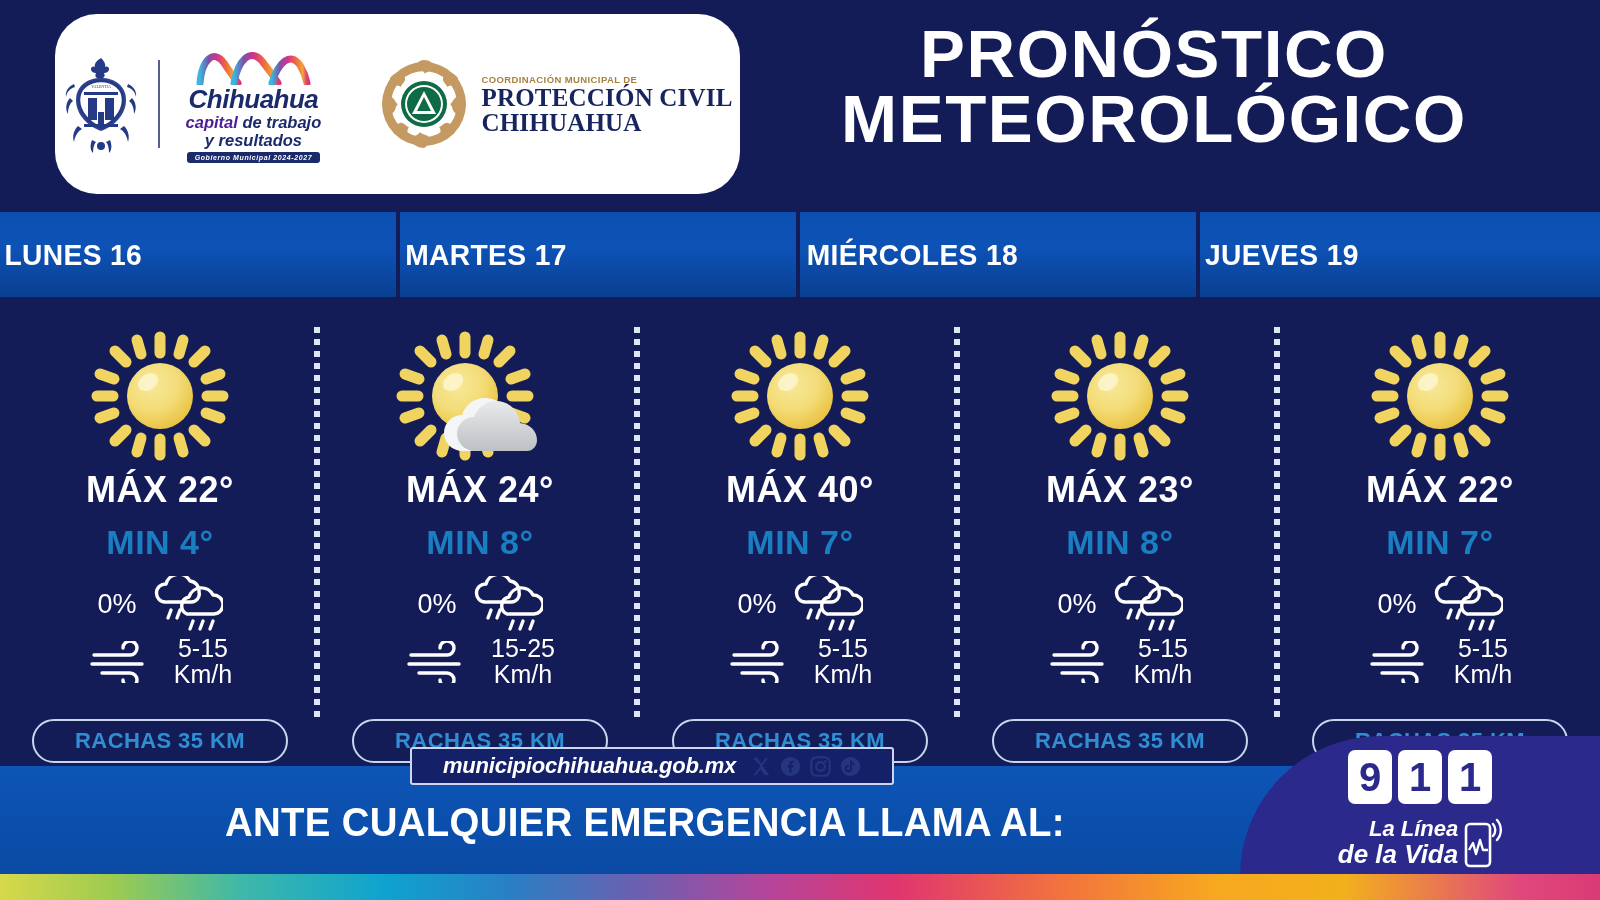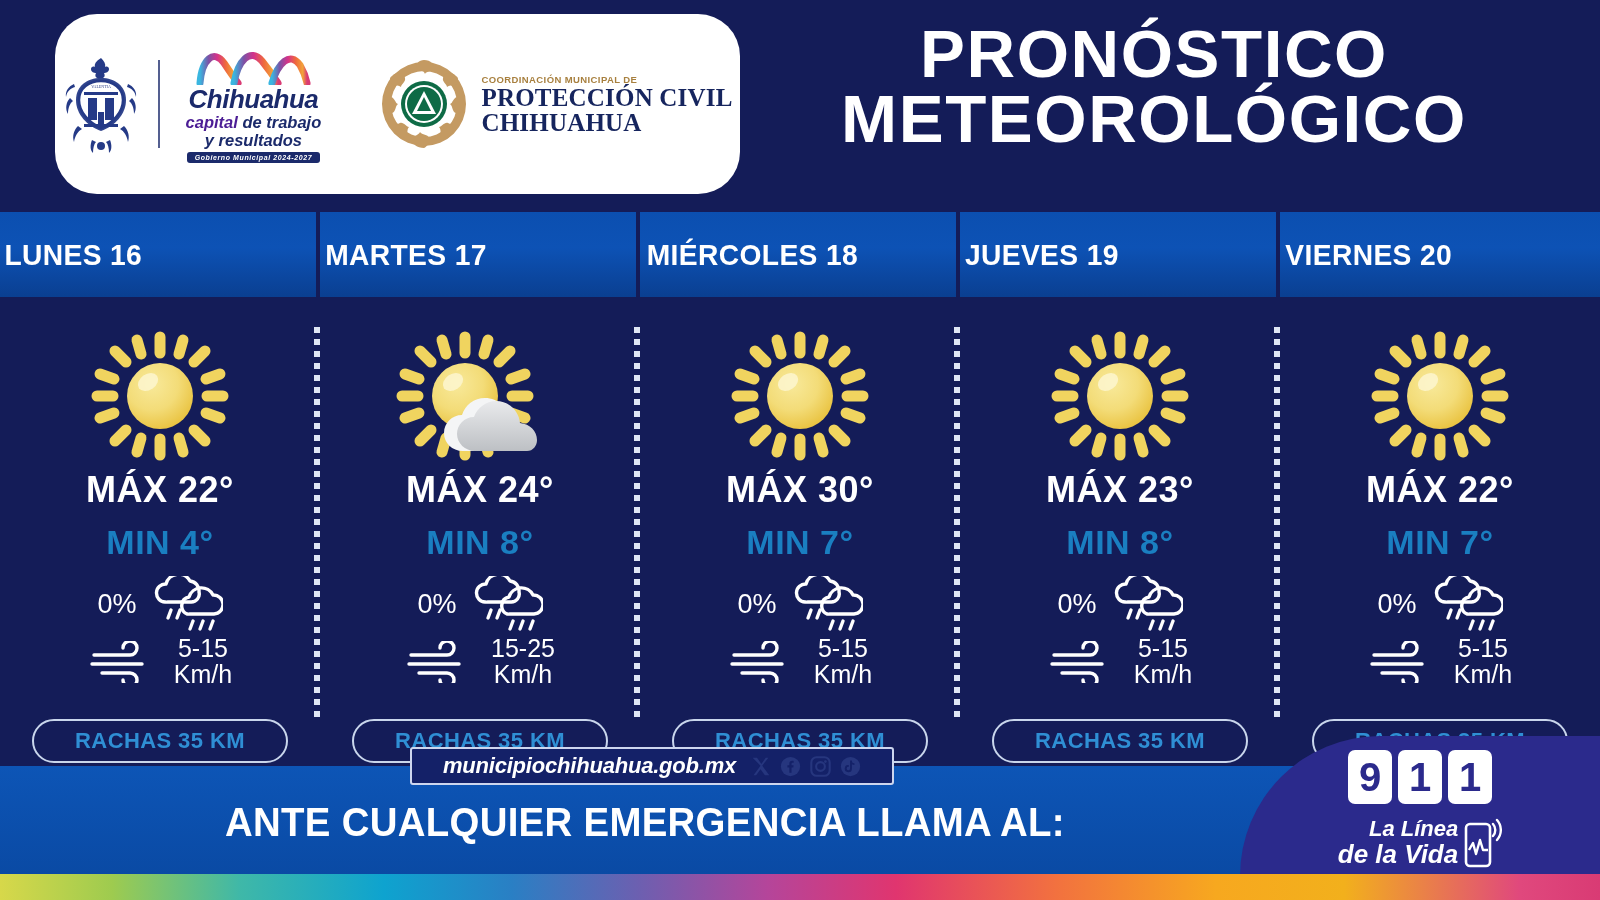--- a/index.html
+++ b/index.html
@@ -219,23 +219,20 @@
         <span class="day-head-label">LUNES 16</span>
       </div>
     <div class="day-head">
         <span class="day-head-label">MARTES 17</span>
       </div>
     <div class="day-head">
         <span class="day-head-label">MIÉRCOLES 18</span>
       </div>
     <div class="day-head">
         <span class="day-head-label">JUEVES 19</span>
-      </div>
-    <div class="day-head">
-        <span class="day-head-label">VIERNES 20</span>
       </div>
   </div>
 
   <div class="cards">
 
     <div class="card">
       <div class="icon-wrap">
         <svg width="150" height="142" viewBox="0 0 150 142">
           <defs>
             <radialGradient id="sg1" cx="38%" cy="32%" r="72%">
@@ -402,21 +399,21 @@
             <line x1="15" y1="93" x2="29" y2="88"></line>
               <line x1="121" y1="54" x2="135" y2="49"></line>
             <line x1="52" y1="127" x2="56" y2="113"></line>
               <line x1="94" y1="29" x2="98" y2="15"></line>
           </g>
           <circle cx="75" cy="71" r="33" fill="url(#sg3)"></circle>
           <ellipse cx="63" cy="57" rx="11" ry="8" fill="#fdf6cf" opacity=".85" transform="rotate(-35 63 57)"></ellipse>
         </svg>
       </div>
       <div class="temps">
-        <div class="tmax">MÁX 30°</div>
+        <div class="tmax">MÁX 40°</div>
         <div class="tmin">MIN 7°</div>
       </div>
       <div class="metrics">
         <div class="m-row">
           <span class="m-val">0%</span>
           <svg width="72" height="56" viewBox="0 0 72 56">
             <g fill="none" stroke="#fff" stroke-width="3.4" stroke-linecap="round" stroke-linejoin="round">
               <path d="M14 26a9 9 0 0 1 1-18 13 13 0 0 1 24-3 10 10 0 0 1 9 11 8 8 0 0 1-8 10H17a8 8 0 0 1-3-0z"></path>
               <path d="M36 38a9 9 0 0 1 2-17 13 13 0 0 1 24-2 9 9 0 0 1 1 19H39a8 8 0 0 1-3 0z"></path>
               <line x1="20" y1="34" x2="17" y2="42"></line>

